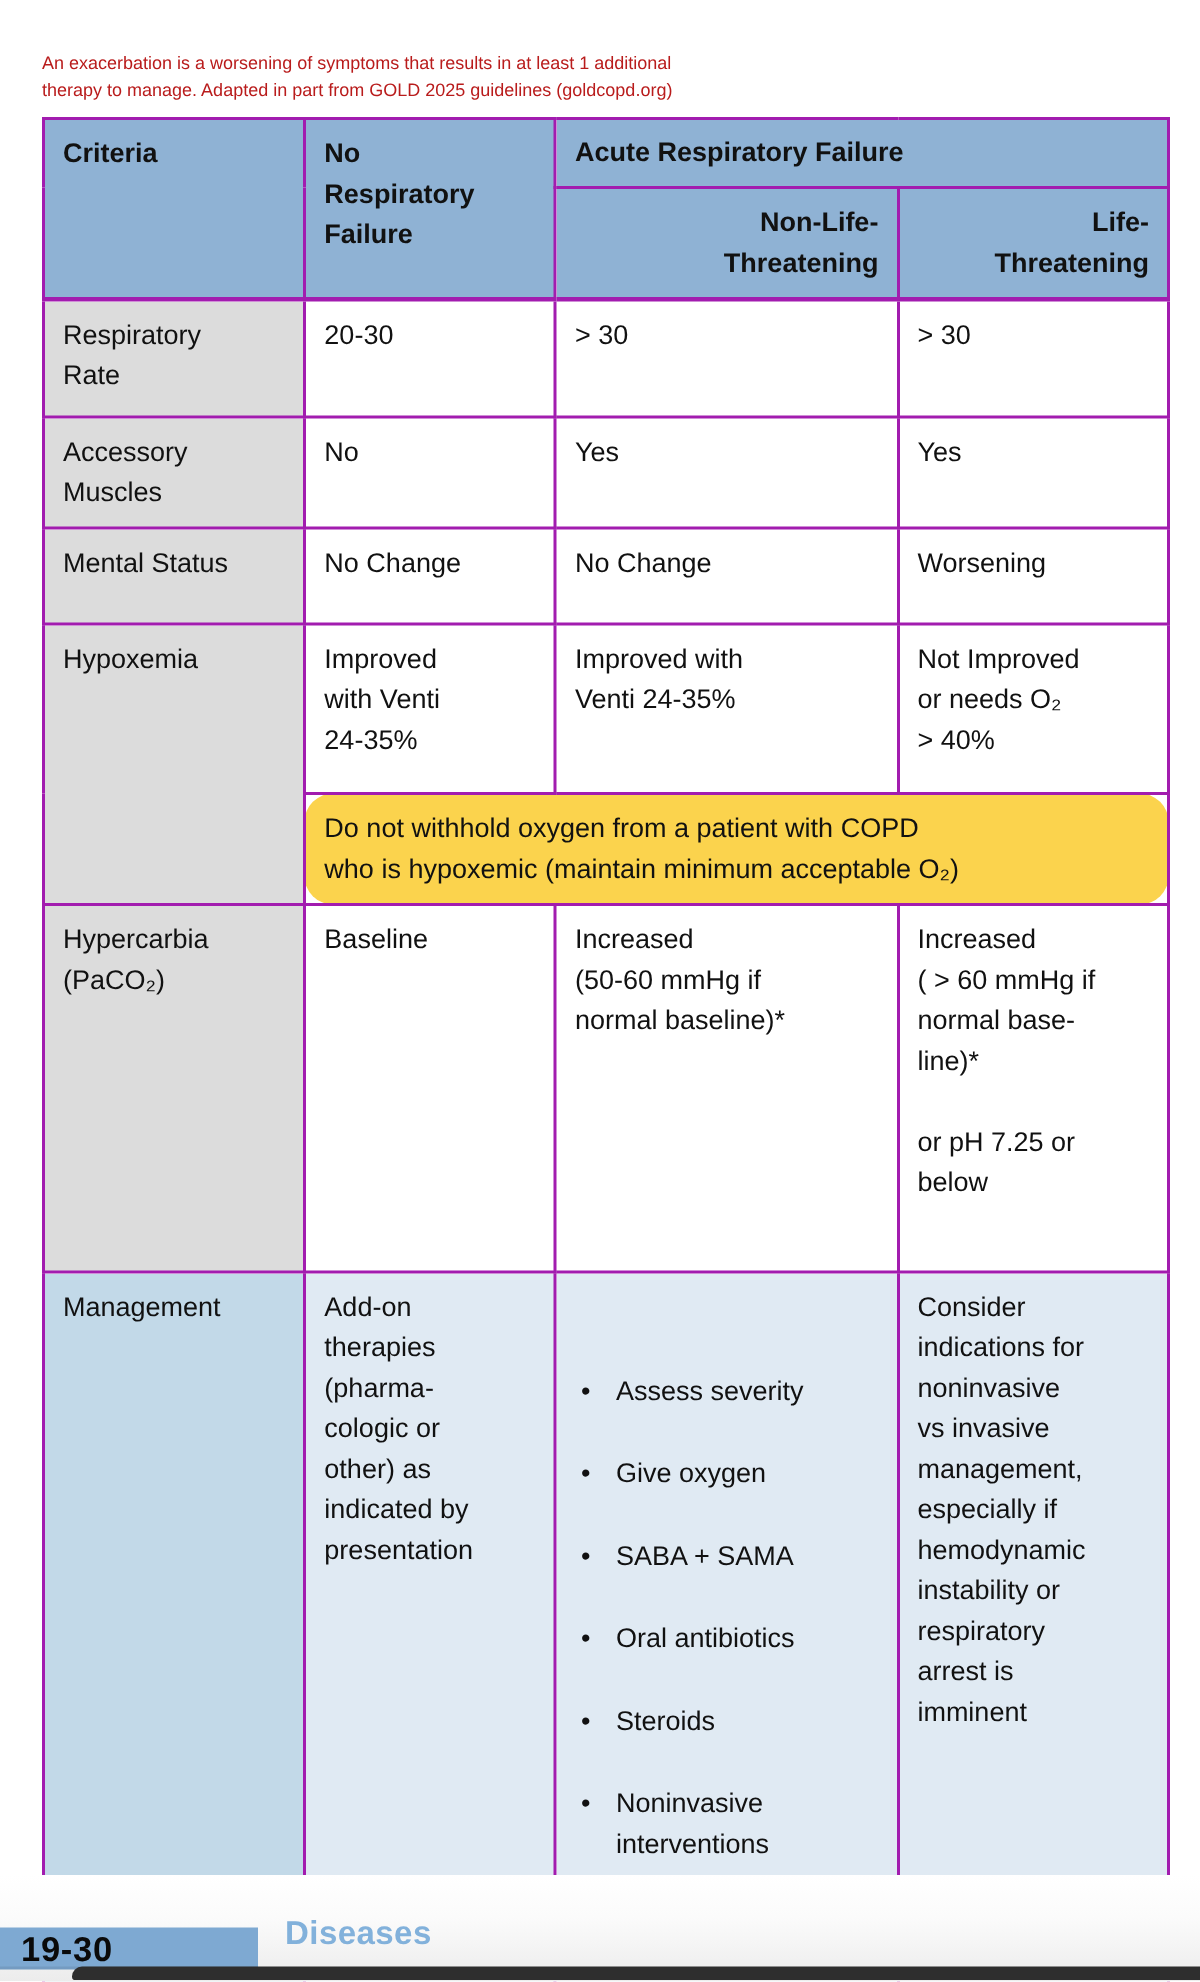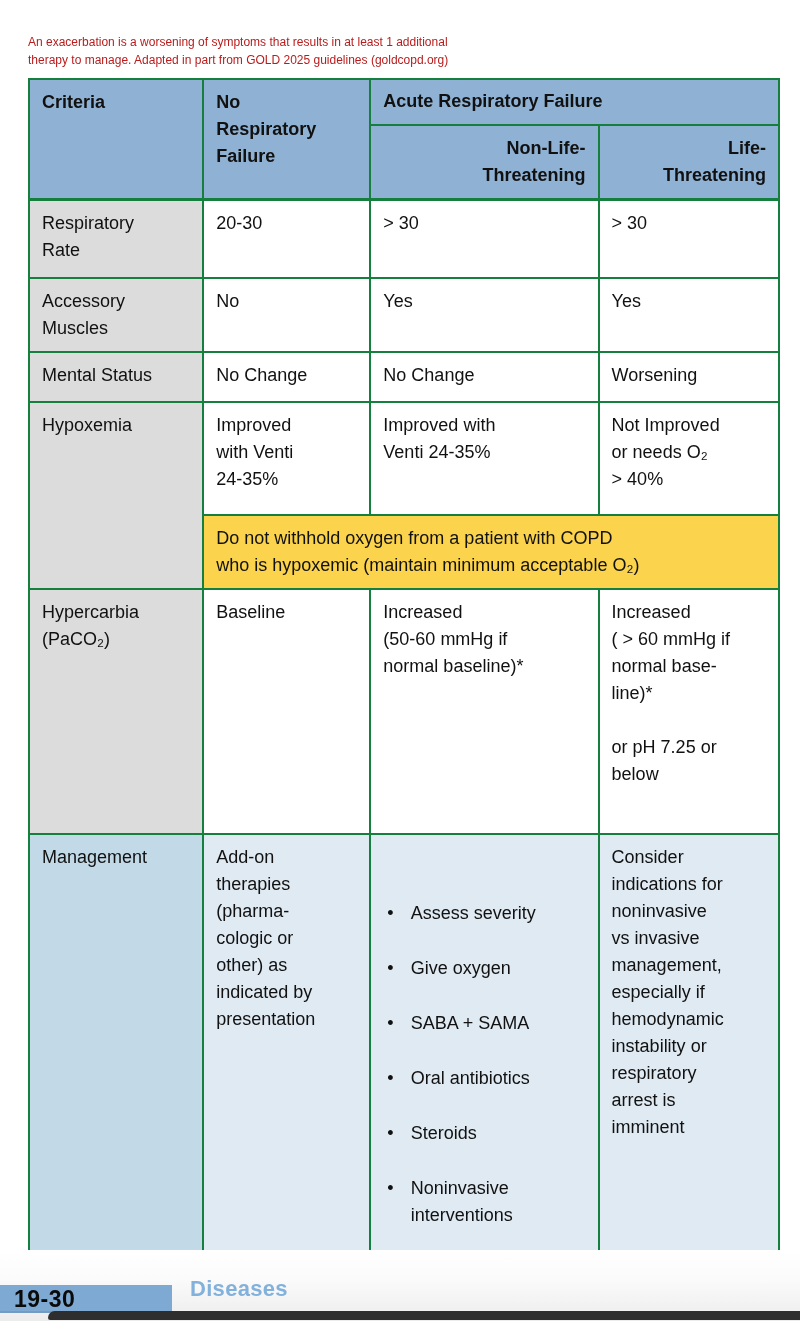--- a/index.html
+++ b/index.html
@@ -29,21 +29,21 @@
     color: #b91c1c;
   }
 
   table.copd {
     margin-top: 9px;
     border-collapse: collapse;
     table-layout: fixed;
     width: 752px;
   }
   .copd td {
-    border: 2px solid #15803d;
+    border: 2px solid #a21caf;
     vertical-align: top;
     padding: 9px 12px;
     font-size: 18px;
     line-height: 1.5;
     white-space: pre-line;
     overflow: hidden;
   }
   .col1 { width: 171px; }
   .col2 { width: 164px; }
   .col3 { width: 224px; }
@@ -55,20 +55,21 @@
     font-size: 19px;
   }
   .hdr-bottom { border-bottom-width: 3px !important; }
 
   .label-cell { background: #DCDCDC; }
   .body-cell  { background: #ffffff; }
 
   .callout-cell {
     background: #FBD34D;
     padding: 11px 14px;
+    border-radius: 19px;
   }
 
   .mgmt-label  { background: #C2D9E8; }
   .mgmt-cell   { background: #E0EAF3; }
 
   .mgmt-list { list-style: none; margin: 0; padding: 2px 0 0 4px; }
   .mgmt-list li { display: flex; gap: 17px; margin: 0 0 1px 0; }
   .mgmt-list .dot { flex: 0 0 auto; line-height: 1.5; }
   .mgmt-list .txt { white-space: pre-line; line-height: 1.5; }
 
@@ -150,21 +151,21 @@
         </tr>
 
         <tr style="height:60px;">
           <td class="label-cell">Accessory
 Muscles</td>
           <td class="body-cell">No</td>
           <td class="body-cell">Yes</td>
           <td class="body-cell">Yes</td>
         </tr>
 
-        <tr style="height:50px;">
+        <tr style="height:64px;">
           <td class="label-cell">Mental Status</td>
           <td class="body-cell">No Change</td>
           <td class="body-cell">No Change</td>
           <td class="body-cell">Worsening</td>
         </tr>
 
         <tr style="height:113px;">
           <td class="label-cell" rowspan="2">Hypoxemia</td>
           <td class="body-cell">Improved
 with Venti

